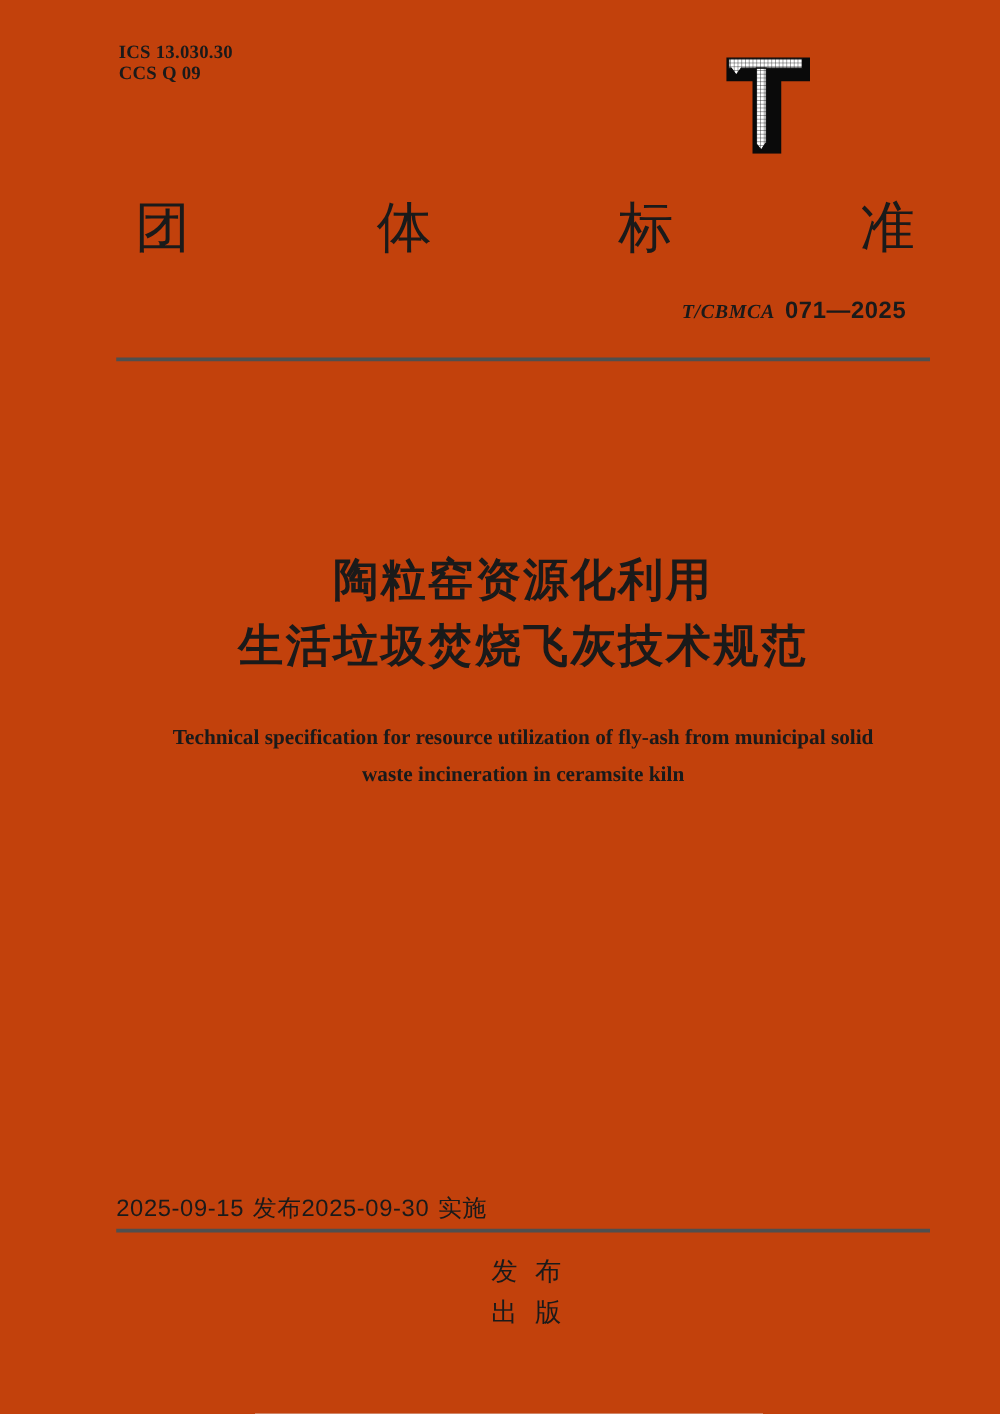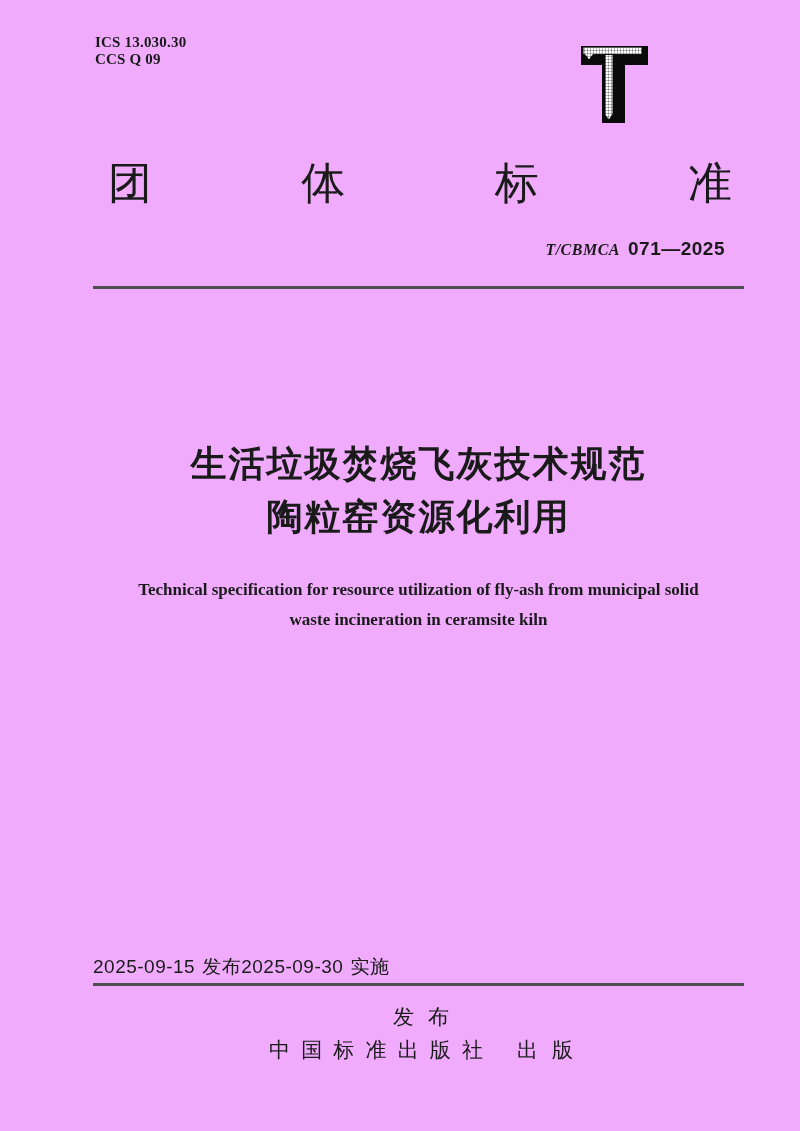--- a/index.html
+++ b/index.html
@@ -1,21 +1,21 @@
 <!DOCTYPE html>
 <html><head>
 <meta charset="utf-8">
 <style>
   * { margin: 0; padding: 0; box-sizing: border-box; }
   html, body { background: #e8e8e8; }
   .page {
     position: relative;
     width: 800px;
     height: 1131px;
-    background: #f0abfc;
+    background: #c2410c;
     margin: 0 auto;
     overflow: hidden;
     color: #1a1a1a;
     font-family: "Liberation Sans", "DejaVu Sans", sans-serif;
   }
 
   
   .ics-block {
     position: absolute;
     left: 95px; top: 34px;
@@ -162,22 +162,22 @@
     <span>准</span>
   </div>
 
   <div class="std-number">
     <span class="prefix">T/CBMCA</span><span class="code">071—2025</span>
   </div>
 
   <div class="rule rule-top"></div>
 
   <div class="title-zh">
+    <div>陶粒窑资源化利用</div>
     <div>生活垃圾焚烧飞灰技术规范</div>
-    <div>陶粒窑资源化利用</div>
   </div>
 
   <div class="title-en">
     <div>Technical specification for resource utilization of fly-ash from municipal solid</div>
     <div>waste incineration in ceramsite kiln</div>
   </div>
 
   <div class="dates">
     <div>
       <span>2025-09-15</span><span class="label">发布</span>
@@ -187,18 +187,17 @@
     </div>
   </div>
 
   <div class="rule rule-bottom"></div>
 
   <div class="publisher">
     <div class="pub-row">
       <span class="pub-role">发布</span>
     </div>
     <div class="pub-row">
-      <span class="pub-name">中国标准出版社</span>
       <span class="pub-role">出版</span>
     </div>
   </div>
 
 </div>
 
 </body></html>

